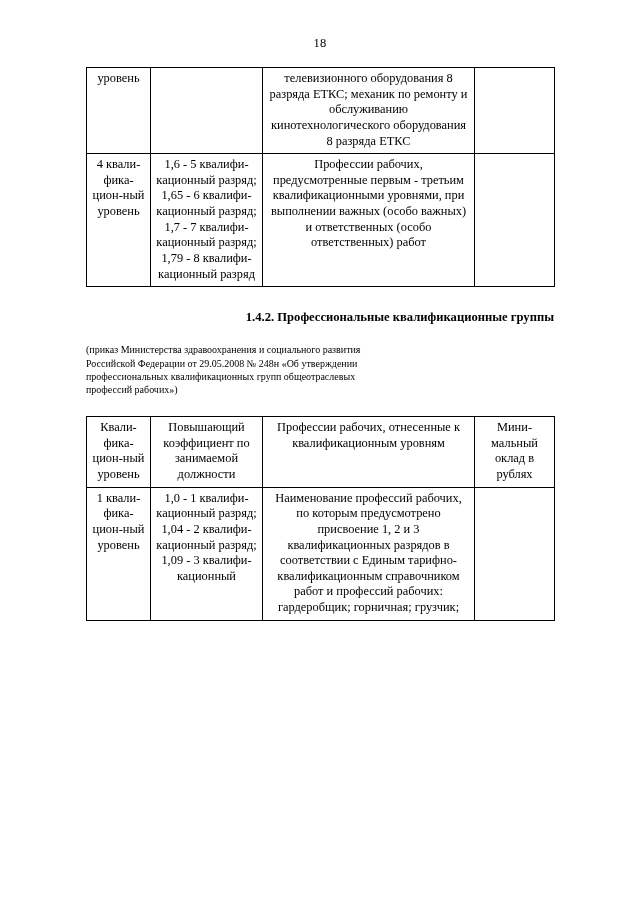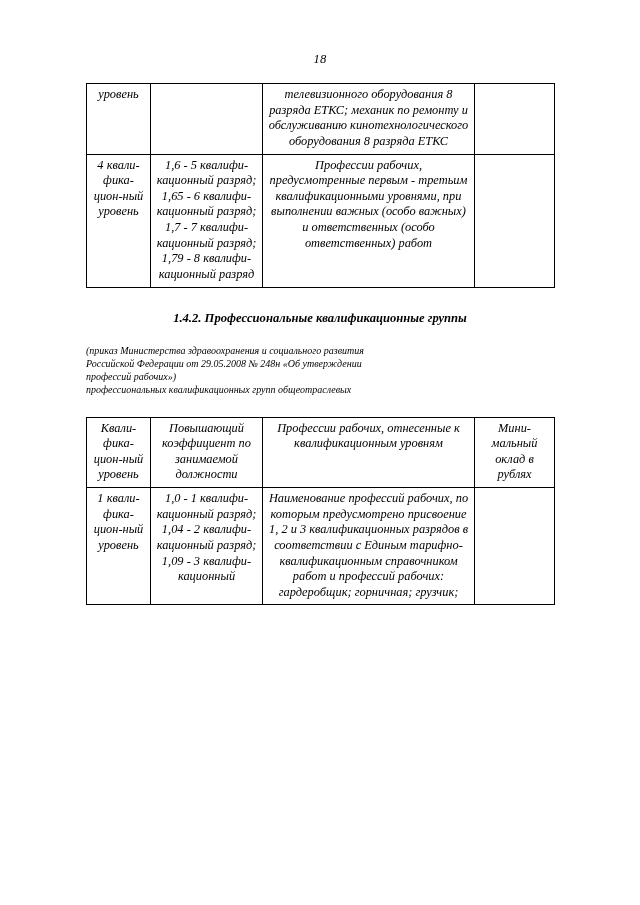--- a/index.html
+++ b/index.html
@@ -12,23 +12,22 @@
     height: 905px;
     font-family: "Liberation Serif", serif;
     color: #000000;
     position: relative;
     overflow: hidden;
   }
   .page {
     width: 640px;
     height: 905px;
     box-sizing: border-box;
-    padding: 52px 86px 0 86px;
+    padding: 36px 86px 0 86px;
     position: relative;
-    font-style: italic;
   }
   .page-number {
     text-align: center;
     font-size: 12.5px;
     margin-bottom: 16px;
     letter-spacing: 0.2px;
   }
   table.doc-table {
     width: 100%;
     border-collapse: collapse;
@@ -53,20 +52,21 @@
 
   .heading-block {
     margin-top: 22px;
     text-align: center;
     font-size: 12.6px;
     font-weight: bold;
     line-height: 1.3;
   }
   .heading-block .hl {
     display: block;
+    text-align: right;
   }
   .note-block {
     margin-top: 18px;
     margin-bottom: 20px;
     text-align: left;
     font-size: 10px;
     line-height: 1.32;
   }
   .note-block .nl {
     display: block;
@@ -105,22 +105,22 @@
     </tbody>
   </table>
 
   <div class="heading-block">
     <span class="hl">1.4.2. Профессиональные квалификационные группы</span>
   </div>
 
   <div class="note-block">
     <span class="nl">(приказ Министерства здравоохранения и социального развития</span>
     <span class="nl">Российской Федерации от 29.05.2008 № 248н «Об утверждении</span>
+    <span class="nl">профессиональных квалификационных групп общеотраслевых</span>
     <span class="nl">профессий рабочих»)</span>
-    <span class="nl">профессиональных квалификационных групп общеотраслевых</span>
   </div>
 
   <table class="doc-table">
     <colgroup>
       <col class="col-a">
         <col class="col-b">
         <col class="col-c">
         <col class="col-d">
     </colgroup>
     <thead>

